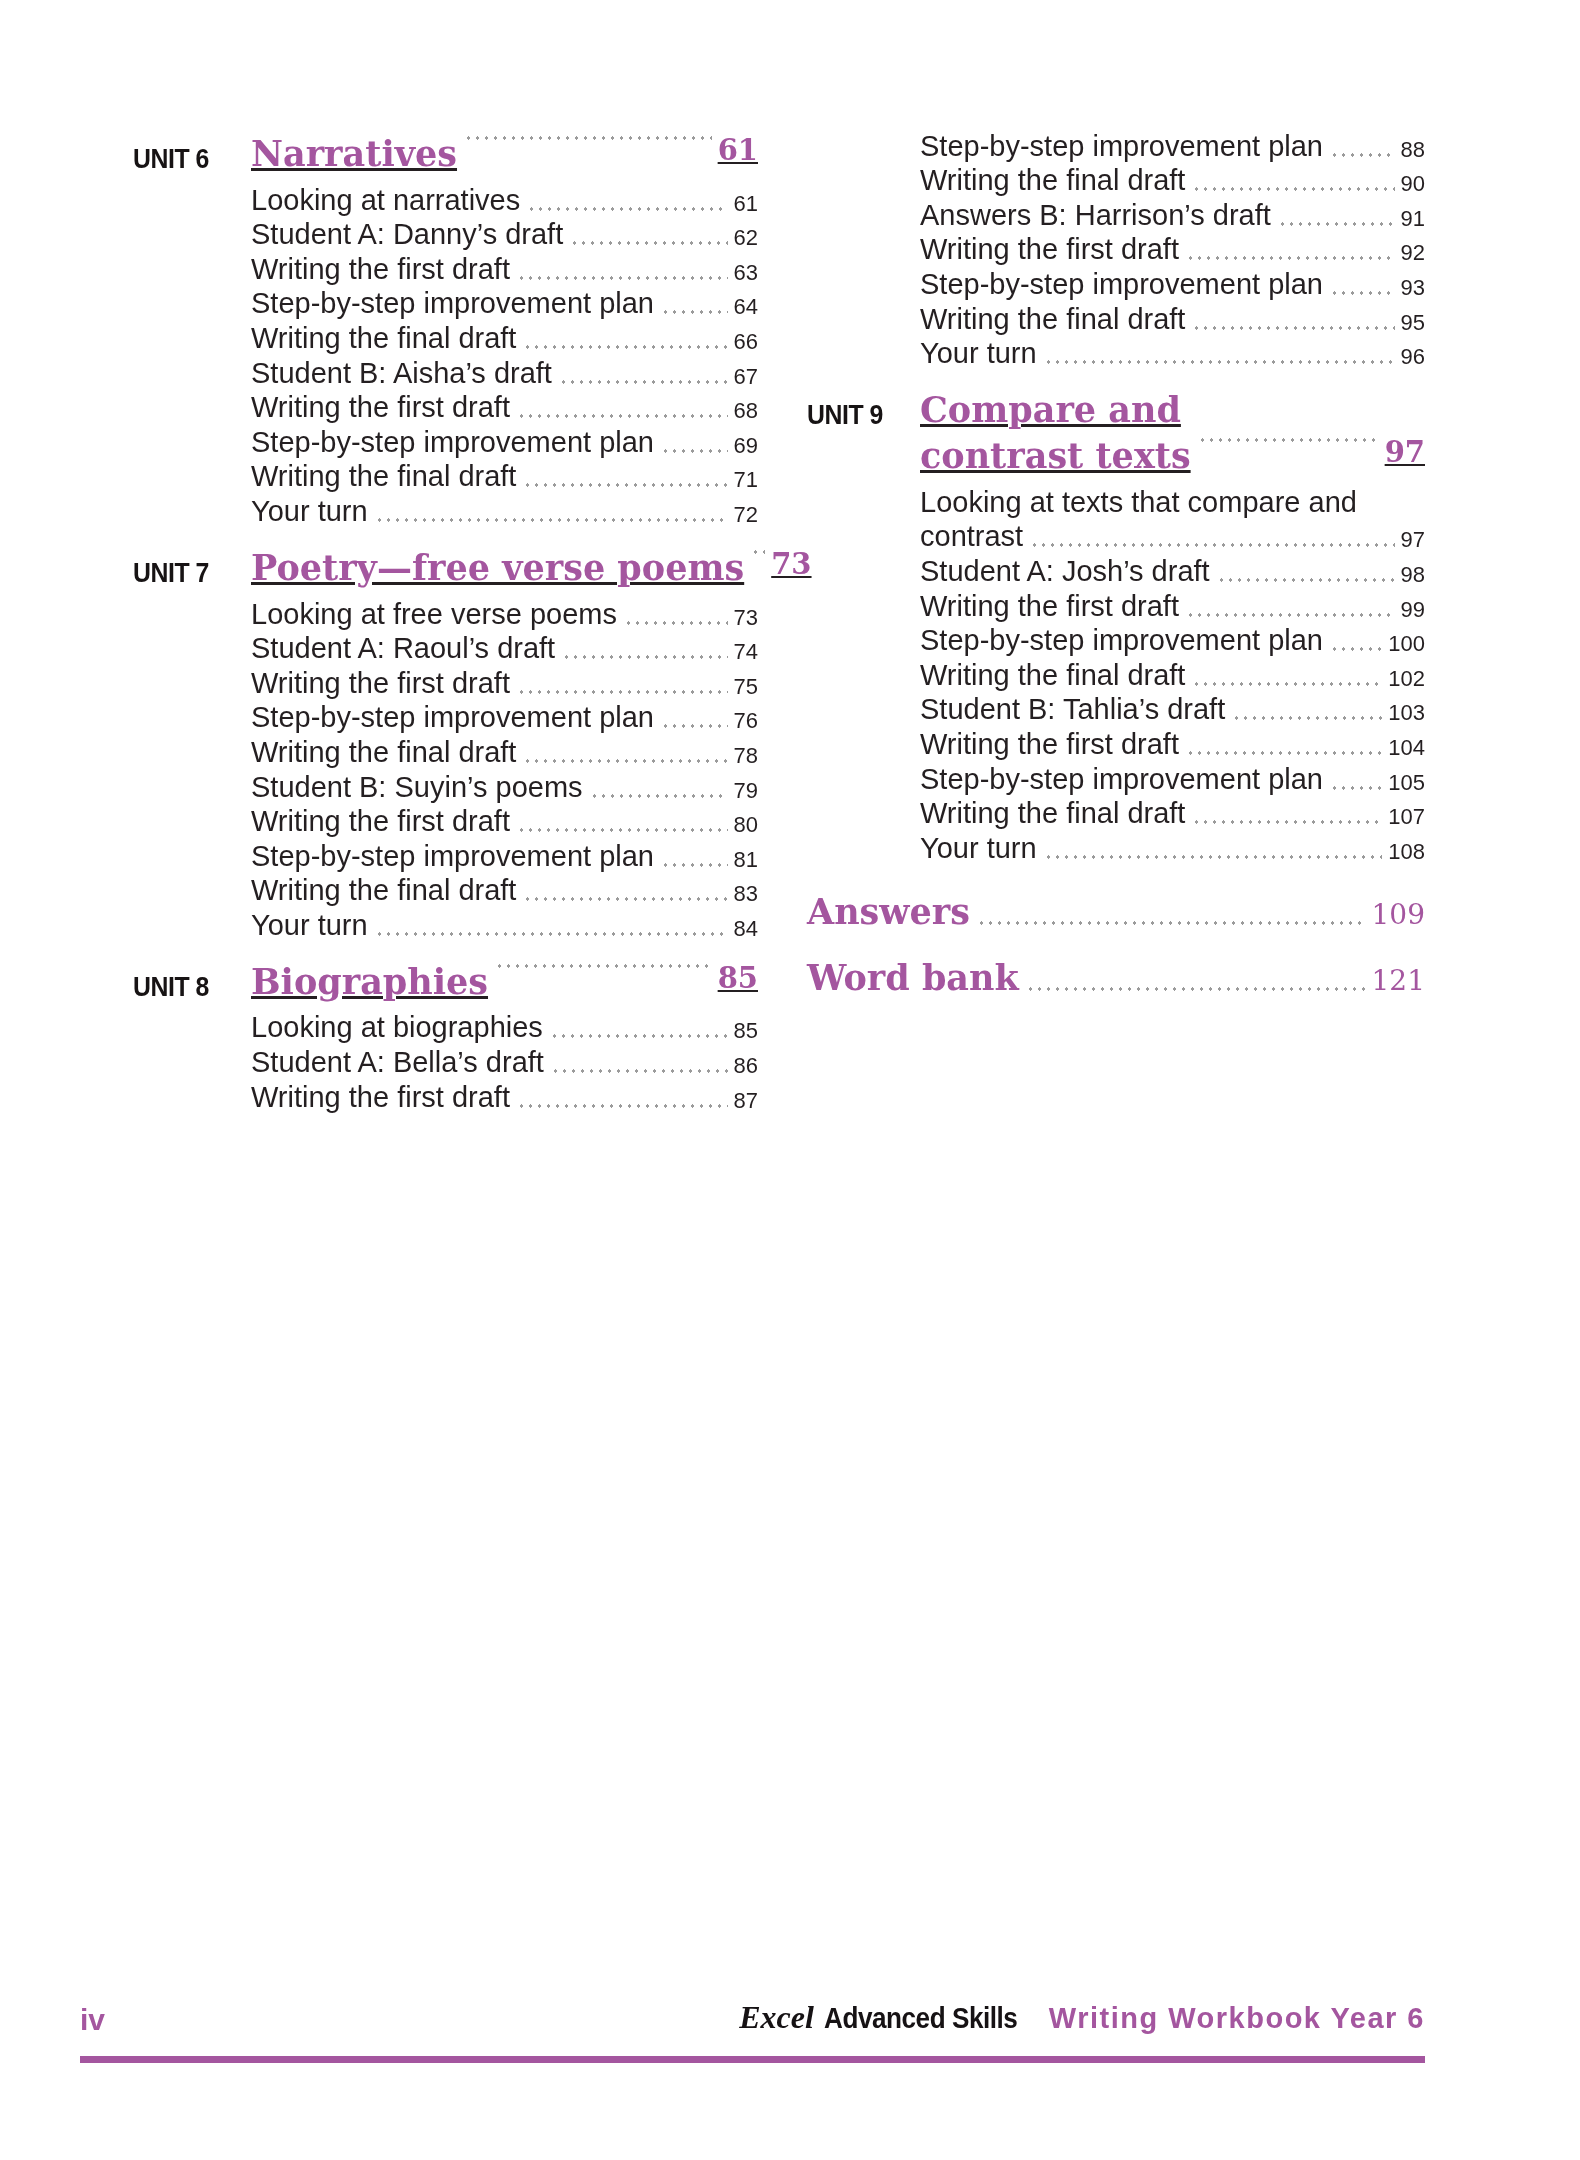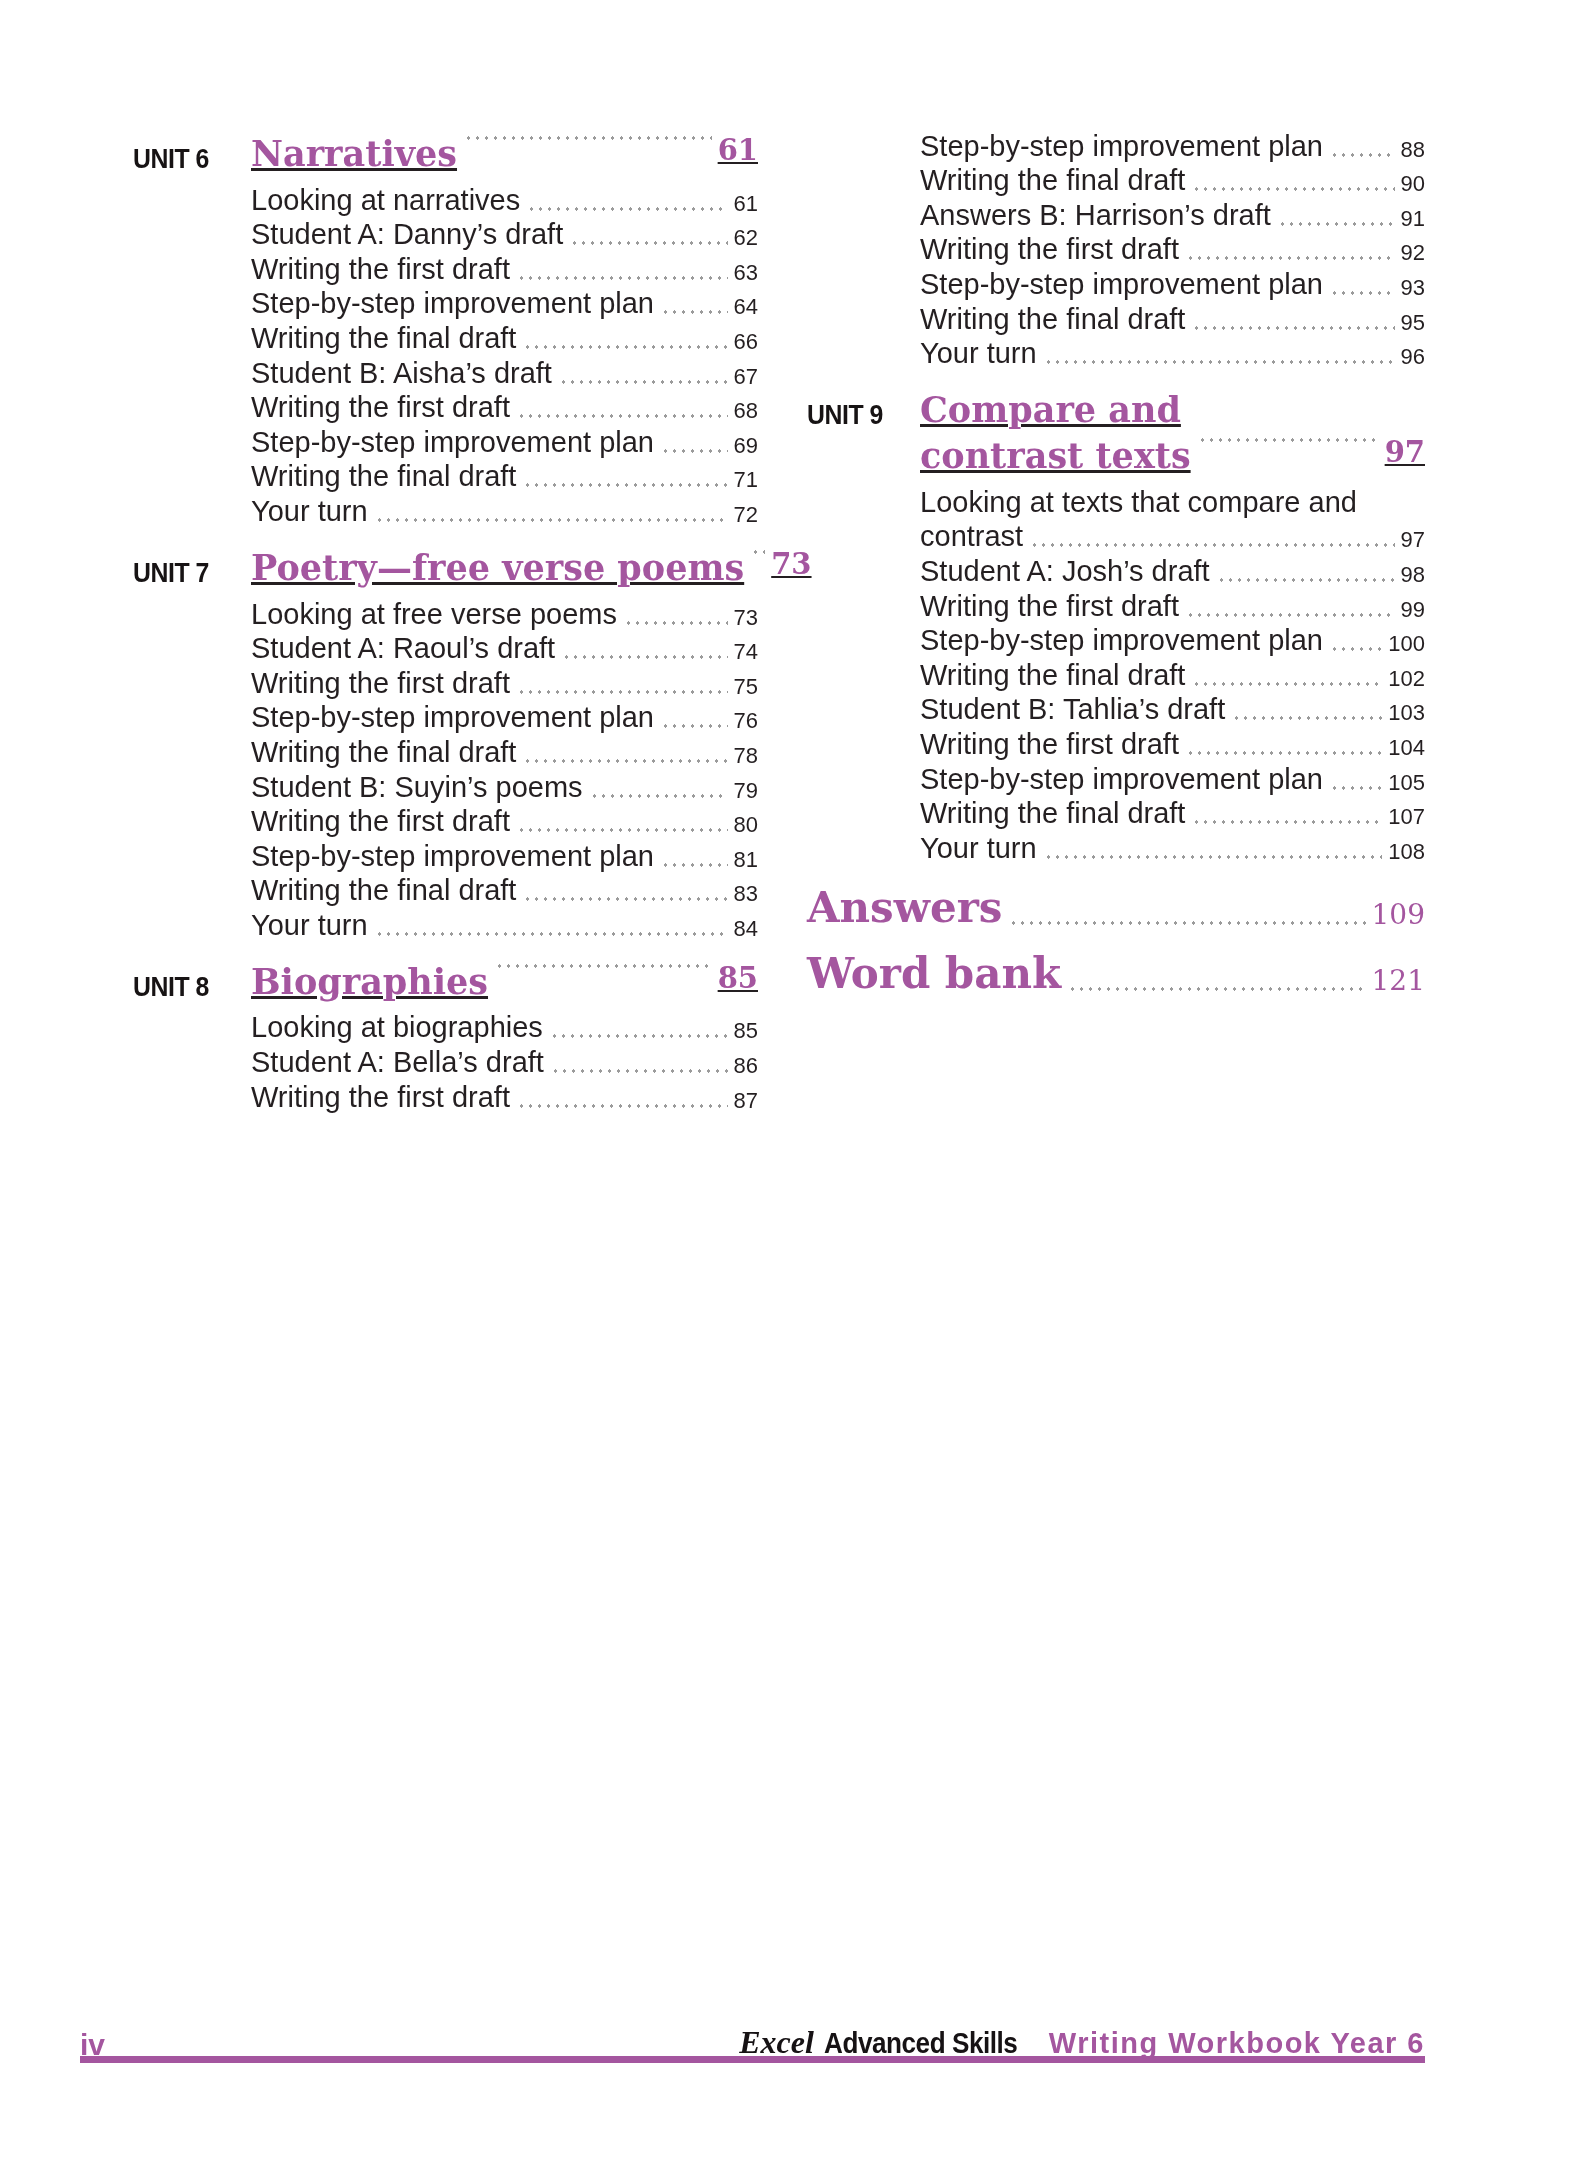--- a/index.html
+++ b/index.html
@@ -53,38 +53,38 @@
     margin:0 4px 6px 7px;
     background-image:radial-gradient(circle,var(--dot-gray,#9B9B9B) 1.5px,transparent 1.6px);
     background-size:9px 4px;
     background-repeat:repeat-x;
     background-position:left bottom;
   }
 
   .backmatter{display:flex;align-items:flex-end;height:50px;margin-top:16px;}
   .backmatter .bm-title{
     font-family:"DejaVu Serif",serif;
-    font-weight:bold;font-size:42px;line-height:1;
+    font-weight:bold;font-size:35px;line-height:1;
     color:var(--accent,#A4569F);white-space:nowrap;padding-bottom:2px;
   }
   .backmatter .pg{
     font-family:"DejaVu Serif",serif;
     font-weight:normal;font-size:28px;color:var(--accent,#A4569F);
   }
 
   .footer-rule{
     position:absolute;left:80px;top:2056px;
     width:1345px;height:7px;background:var(--accent,#A4569F);
   }
   .footer-bar{
     position:absolute;left:80px;top:1999px;width:1345px;
     display:flex;justify-content:space-between;align-items:flex-end;
   }
   .folio{font-weight:bold;font-size:30px;color:var(--accent,#A4569F);line-height:1.1;}
-  .brand{display:flex;align-items:baseline;white-space:nowrap;margin-top:25px;}
+  .brand{display:flex;align-items:baseline;white-space:nowrap;}
   .brand .excel{
     font-family:"Liberation Serif",serif;
     font-style:italic;font-weight:bold;font-size:32px;color:#161214;margin-right:10px;
   }
   .brand .adv{
     font-weight:bold;font-size:29px;color:#161214;margin-right:10px;
     transform:scaleX(0.9);transform-origin:left bottom;letter-spacing:-0.5px;
   }
   .brand .series{
     font-weight:bold;font-size:29px;color:var(--accent,#A4569F);letter-spacing:1.5px;

